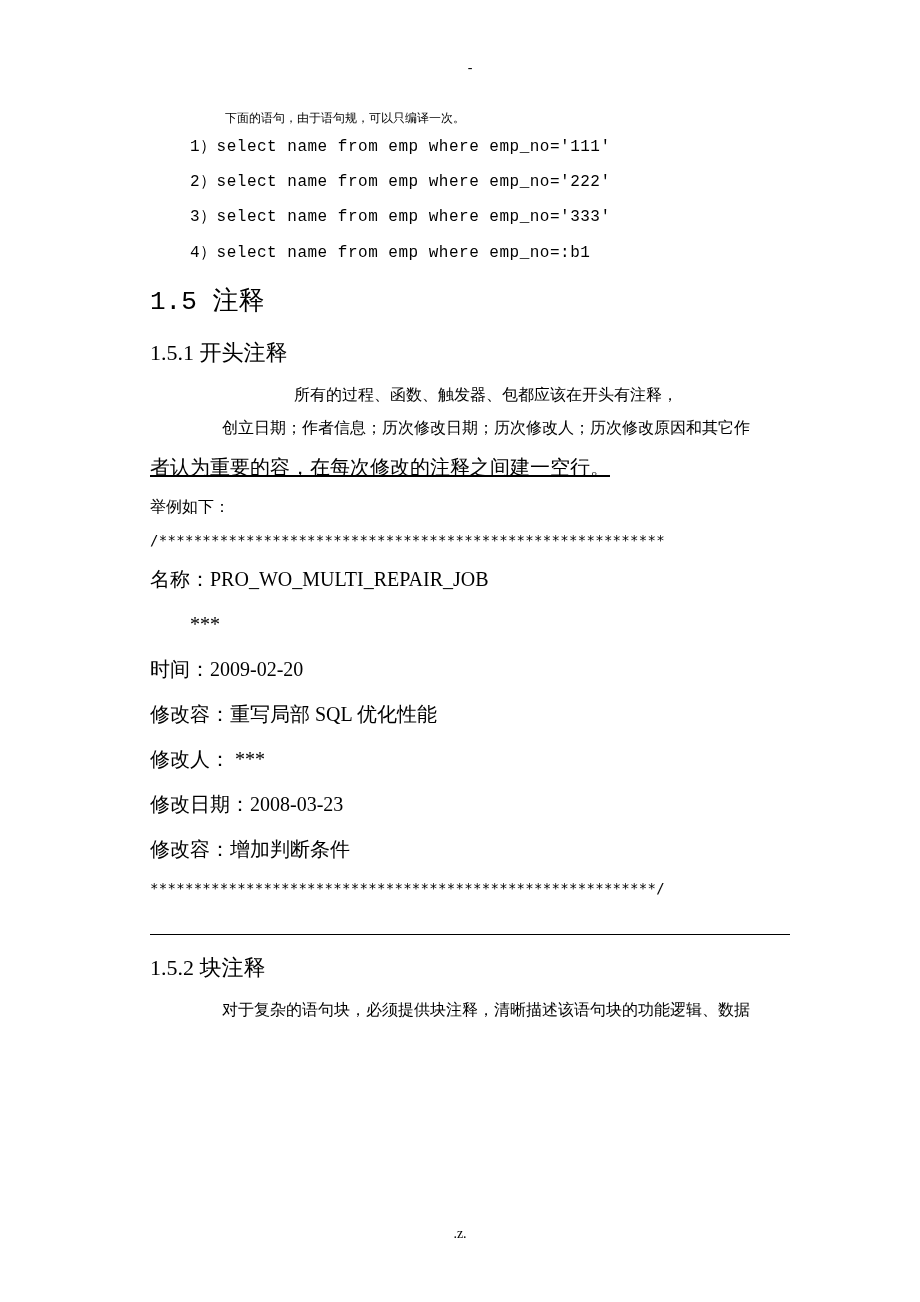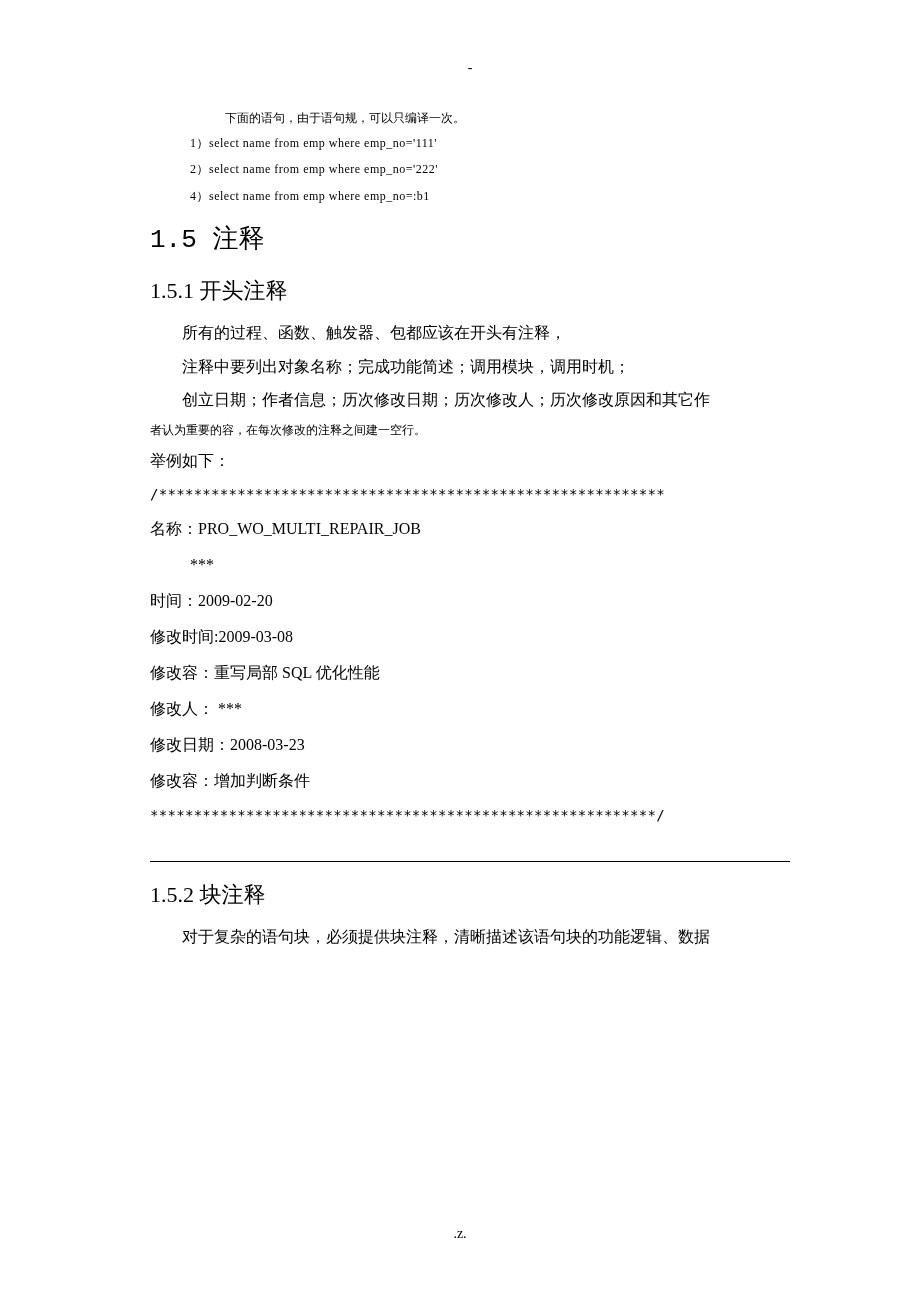--- a/index.html
+++ b/index.html
@@ -21,64 +21,66 @@
     text-align: center;
     font-size: 14px;
     margin-bottom: 30px;
   }
   .intro-line {
     font-size: 12px;
     margin-left: 75px;
     line-height: 2.0;
   }
   .code-line {
-    font-size: 12px;
+    font-size: 16px;
     margin-left: 40px;
     line-height: 2.2;
-    font-family: Liberation Serif, serif;
+    font-family: Liberation Mono, monospace;
     letter-spacing: 0.5px;
   }
   .h1 {
     font-size: 26px;
     margin-top: 12px;
     margin-bottom: 20px;
     font-family: Liberation Mono, monospace;
   }
   .h2 {
     font-size: 22px;
     margin-top: 0;
     margin-bottom: 10px;
     font-family: "SimSun", serif;
   }
   .para {
     font-size: 16px;
     line-height: 2.1;
     text-indent: 2em;
+    text-align: center;
   }
   .para-noindent {
-    font-size: 12px;
+    font-size: 20px;
     line-height: 2.25;
     text-indent: 0;
+    text-decoration: underline;
   }
   .example-label {
     font-size: 16px;
     line-height: 2.1;
     margin-left: 0;
     text-indent: 0;
   }
   .stars {
     font-size: 14px;
     line-height: 2.4;
     letter-spacing: 0.3px;
     font-family: "SimSun", monospace;
     white-space: nowrap;
     overflow: hidden;
   }
   .comment-line {
-    font-size: 16px;
+    font-size: 20px;
     line-height: 2.25;
   }
   .indent-sub {
     margin-left: 40px;
   }
   .divider {
     border: none;
     border-top: 1.5px solid #000;
     margin: 28px 0 18px 0;
   }
@@ -99,38 +101,37 @@
 <body>
 
 <div class="page">
 
   <div class="header-dash">-</div>
 
   <div class="intro-line">下面的语句，由于语句规，可以只编译一次。</div>
 
   <div class="code-line">1）select name from emp where emp_no='111'</div>
   <div class="code-line">2）select name from emp where emp_no='222'</div>
+  <div class="code-line">3）select name from emp where emp_no='333'</div>
   <div class="code-line">4）select name from emp where emp_no=:b1</div>
 
   <div class="h1">1.5 注释</div>
 
   <div class="h2">1.5.1 开头注释</div>
 
   <div class="para">所有的过程、函数、触发器、包都应该在开头有注释，</div>
-  <div class="para">注释中要列出对象名称；完成功能简述；调用模块，调用时机；</div>
   <div class="para">创立日期；作者信息；历次修改日期；历次修改人；历次修改原因和其它作</div>
   <div class="para-noindent">者认为重要的容，在每次修改的注释之间建一空行。</div>
 
   <div class="example-label">举例如下：</div>
 
   <div class="stars">/**********************************************************</div>
   <div class="comment-line">名称：PRO_WO_MULTI_REPAIR_JOB</div>
   <div class="comment-line indent-sub">***</div>
   <div class="comment-line">时间：2009-02-20</div>
-  <div class="comment-line">修改时间:2009-03-08</div>
   <div class="comment-line">修改容：重写局部 SQL 优化性能</div>
   <div class="comment-line">修改人：  ***</div>
   <div class="comment-line">修改日期：2008-03-23</div>
   <div class="comment-line">修改容：增加判断条件</div>
   <div class="stars">**********************************************************/</div>
 
   <hr class="divider">
 
   <div class="h2">1.5.2 块注释</div>
   <div class="para">对于复杂的语句块，必须提供块注释，清晰描述该语句块的功能逻辑、数据</div>

